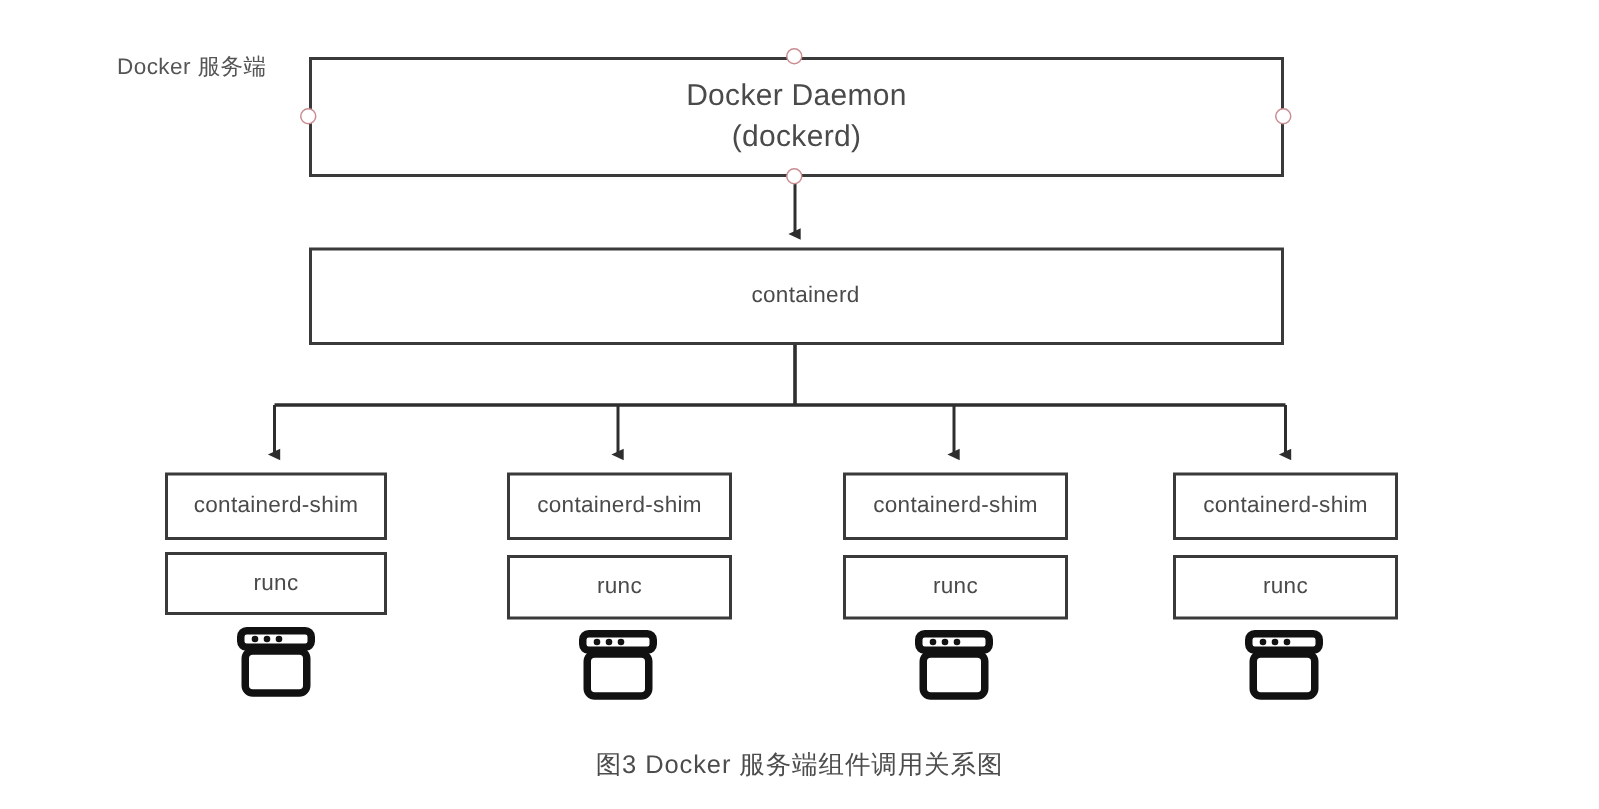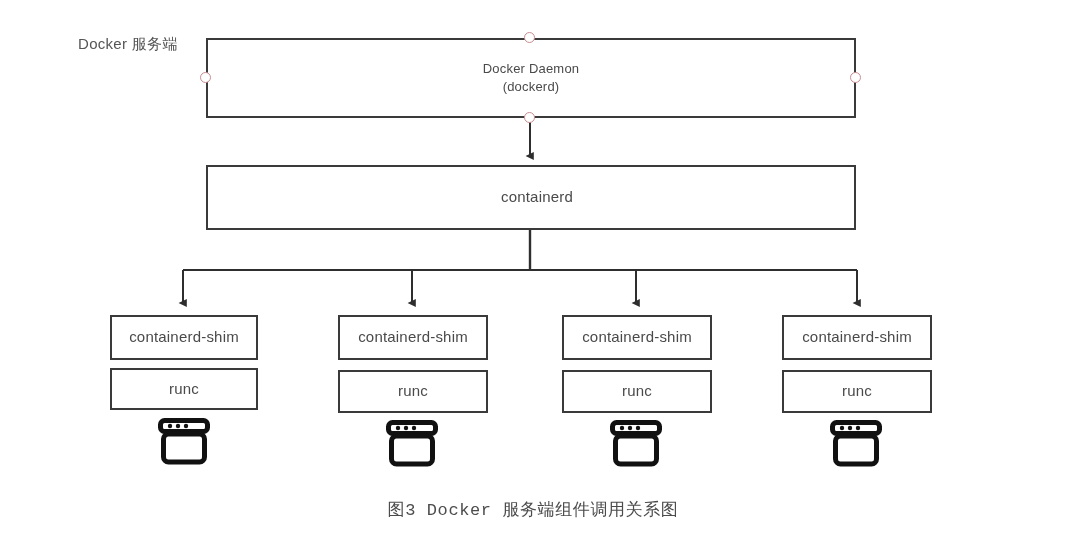--- a/index.html
+++ b/index.html
@@ -33,40 +33,39 @@
     align-items: center;
     justify-content: center;
     flex-direction: column;
     color: #4a4a4a;
     font-size: 15px;
     line-height: 1.35;
     letter-spacing: 0.2px;
     text-align: center;
   }
   .node-box.daemon {
-    font-size: 13px;
+    font-size: 20px;
   }
   .node-line {
     display: block;
   }
   .side-label {
     position: absolute;
     color: #555555;
     font-size: 15px;
     letter-spacing: 0.3px;
     white-space: nowrap;
   }
   .caption {
     position: absolute;
     width: 1066px;
     text-align: center;
     color: #4c4c4c;
     font-size: 17px;
     letter-spacing: 0.6px;
-    font-family: Liberation Mono, monospace;
   }
   .anchor-dot {
     position: absolute;
     width: 11px;
     height: 11px;
     box-sizing: border-box;
     border: 1.6px solid #c98c92;
     border-radius: 50%;
     background: #ffffff;
   }

